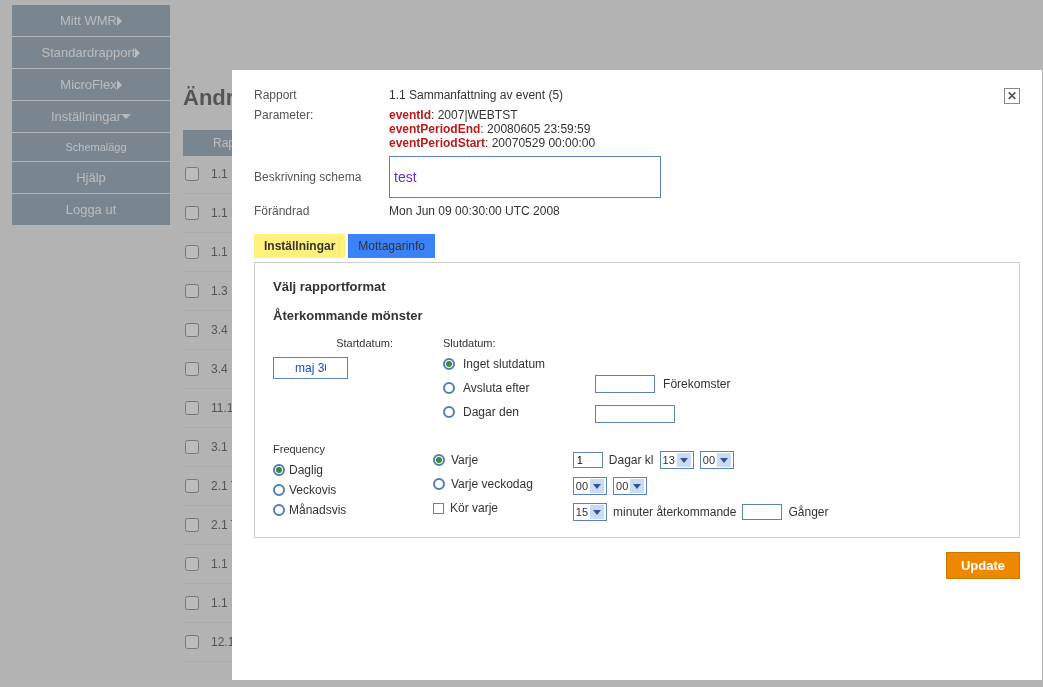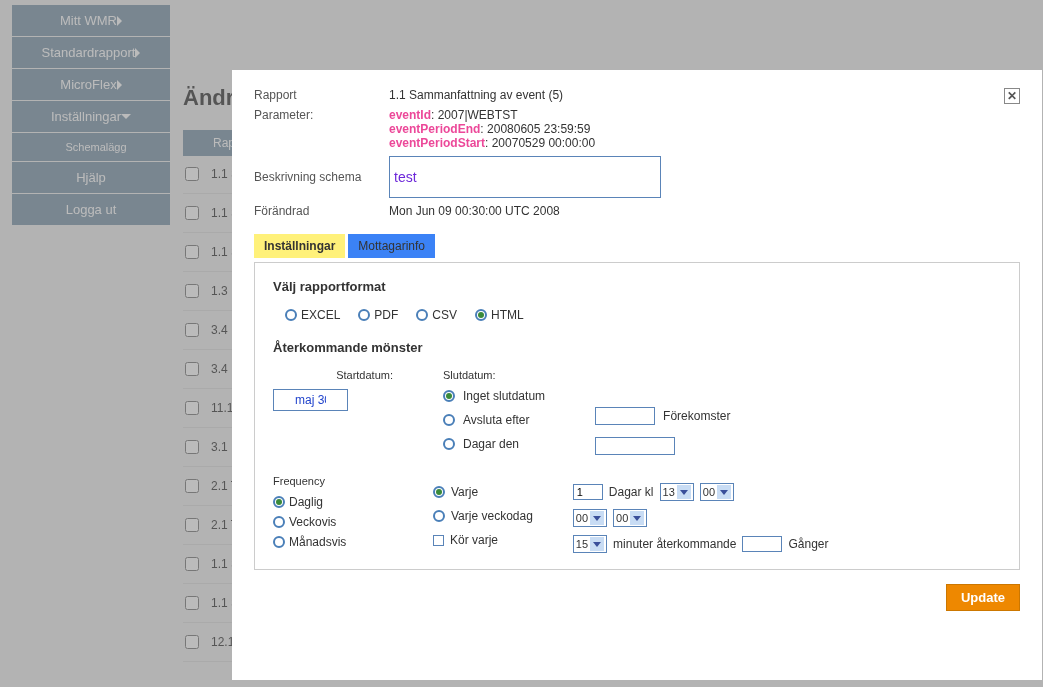--- a/index.html
+++ b/index.html
@@ -25,21 +25,21 @@
 
 .overlay { position: absolute; top: 0; left: 0; width: 1043px; height: 687px; background: rgba(120,120,120,0.5); z-index: 10; }
 
 
 .modal { position: absolute; left: 232px; top: 70px; width: 810px; height: 610px; background: #fff; z-index: 20; padding: 18px 22px; }
 .modal-close { position: absolute; right: 22px; top: 18px; width: 16px; height: 16px; border: 1px solid #888; display: flex; align-items: center; justify-content: center; cursor: pointer; font-size: 12px; color: #555; font-weight: bold; }
 
 .info-row { display: flex; margin-bottom: 6px; font-size: 12px; color: #333; }
 .info-label { width: 135px; color: #555; }
 .info-value { color: #333; }
-.info-value b { font-weight: bold; color: #ec4899; text-align: center; }
+.info-value b { font-weight: bold; color: #b91c1c; text-align: center; }
 
 .desc-input { border: 1px solid #5a84b8; padding: 12px 4px; width: 272px; font-family: Arial; font-size: 14px; color: #6d28d9; }
 
 .tabs { margin-top: 16px; display: flex; gap: 3px; }
 .tab { padding: 5px 10px; background: #3b82f6; cursor: pointer; font-size: 12px; }
 .tab.active { background: #fff17a; font-weight: bold; }
 
 .panel { border: 1px solid #ccc; margin-top: 4px; padding: 16px 18px; }
 
 .section-title { font-weight: bold; font-size: 13px; margin-bottom: 14px; color: #333; }
@@ -189,38 +189,20 @@
     <div class="info-value">Mon Jun 09 00:30:00 UTC 2008</div>
   </div>
 
   <div class="tabs">
     <div class="tab active">Inställningar</div>
     <div class="tab">Mottagarinfo</div>
   </div>
 
   <div class="panel">
     <div class="section-title">Välj rapportformat</div>
-    <div class="radio-row">
-      <div class="radio-opt">
-          <span class="radio"></span>
-          <span>EXCEL</span>
-        </div>
-      <div class="radio-opt">
-          <span class="radio"></span>
-          <span>PDF</span>
-        </div>
-      <div class="radio-opt">
-          <span class="radio"></span>
-          <span>CSV</span>
-        </div>
-      <div class="radio-opt">
-          <span class="radio filled"></span>
-          <span>HTML</span>
-        </div>
-    </div>
 
     <div class="section-title">Återkommande mönster</div>
 
     <div class="recur-grid">
       <div class="col" style="width:120px;">
         <span class="fld-label">Startdatum:</span>
         <input class="date-input" value="maj 30, 2007" style="">
       </div>
       <div class="col">
         <span class="fld-label-norm">Slutdatum:</span>

